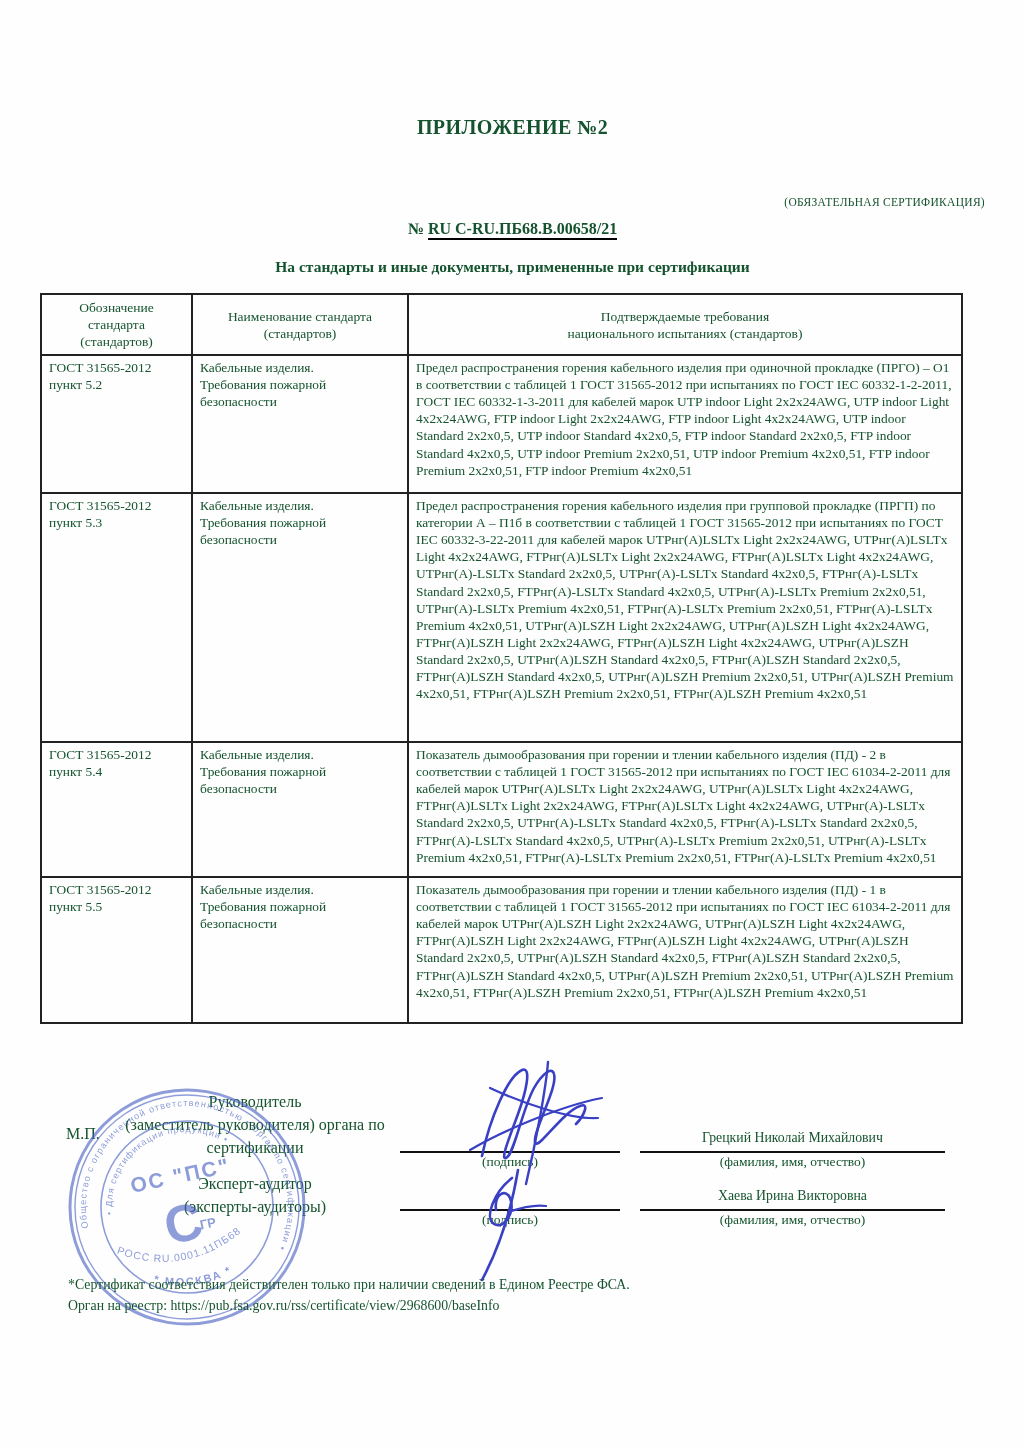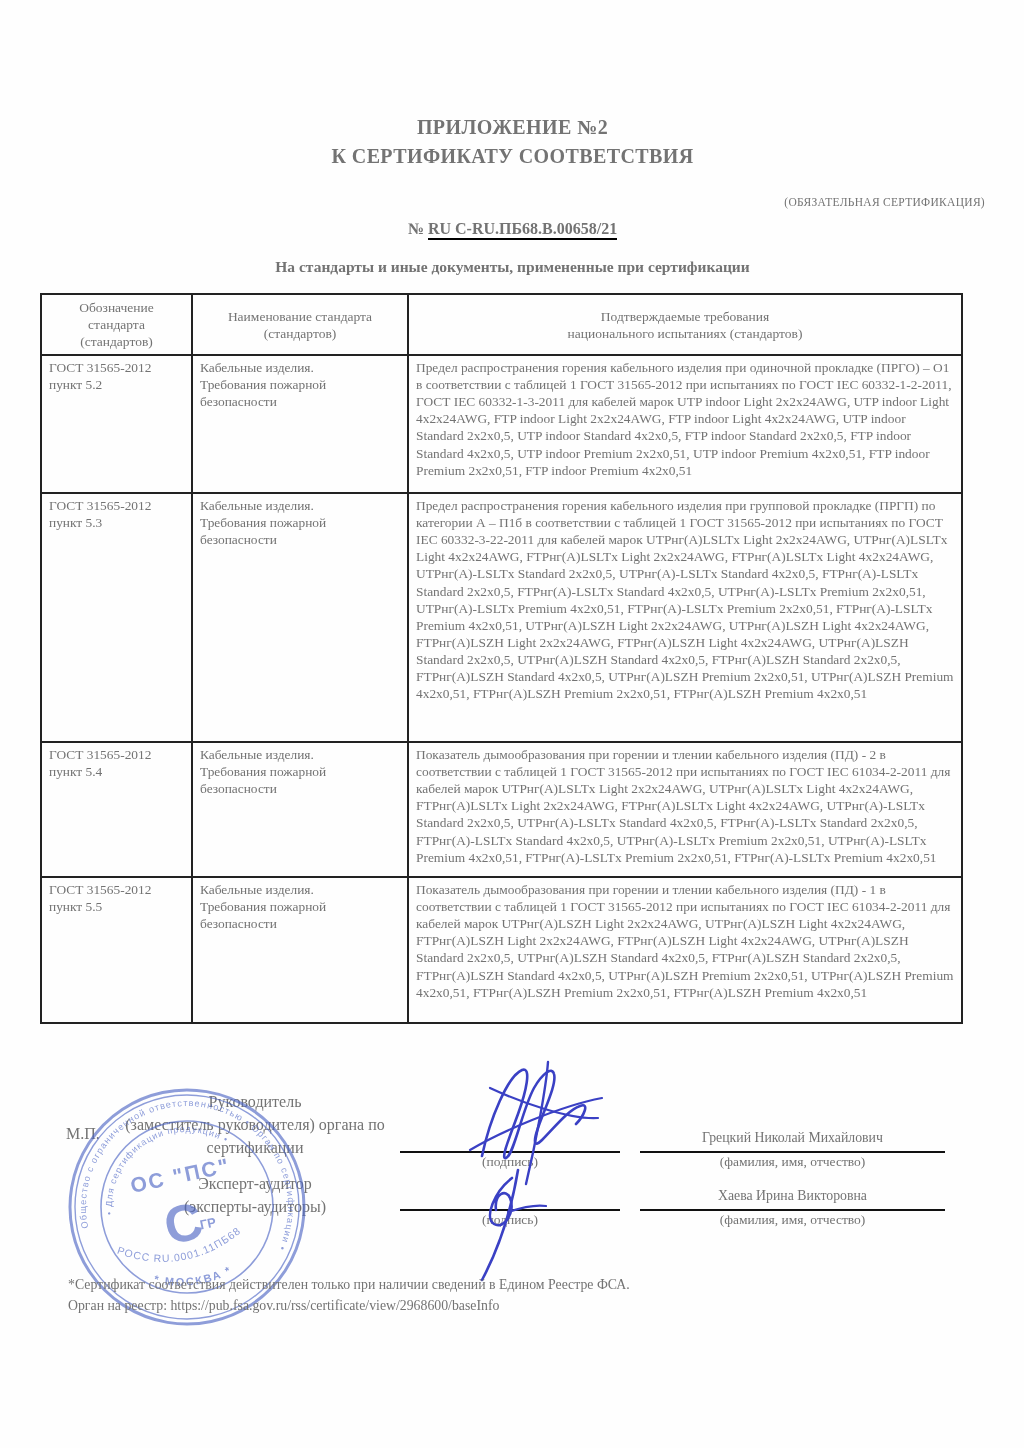--- a/index.html
+++ b/index.html
@@ -2,21 +2,21 @@
 <html lang="ru"><head>
 <meta charset="utf-8">
 <style>
   html,body{margin:0;padding:0;background:#888;}
   .page{
     position:relative;
     width:1024px;height:1448px;
     margin:0 auto;
     background:#fefefe;
     font-family:"Liberation Serif","DejaVu Serif",serif;
-    color:#737373;
+    color:#14532d;
     overflow:hidden;
   }
   .abs{position:absolute;}
   .ctr{text-align:center;}
   .hdr-line{left:40px;width:945px;text-align:center;}
   .title{font-weight:bold;font-size:20px;letter-spacing:.4px;}
   .cert-type{font-size:11.5px;letter-spacing:.3px;text-align:right;}
   .cert-num{font-size:16px;font-weight:bold;}
   .cert-num .num{border-bottom:2px solid #000;padding-bottom:1px;}
   .section-heading{font-size:15.5px;font-weight:bold;}
@@ -53,21 +53,20 @@
   }
   .ink{stroke:var(--ink-blue);fill:none;stroke-linecap:round;stroke-linejoin:round;}
   .page{--stamp-blue:#4a63c4;--ink-blue:#3a40c4;}
 </style>
 </head>
 <body>
 
 <div class="page">
 
   <div class="abs hdr-line title" style="top:116px;">ПРИЛОЖЕНИЕ №2</div>
-  <div class="abs hdr-line title" style="top:145px;">К СЕРТИФИКАТУ СООТВЕТСТВИЯ</div>
   <div class="abs hdr-line cert-type" style="top:196px;">(ОБЯЗАТЕЛЬНАЯ СЕРТИФИКАЦИЯ)</div>
   <div class="abs hdr-line cert-num" style="top:220px;"><span>№</span>&nbsp;<span class="num">RU C-RU.ПБ68.В.00658/21</span></div>
   <div class="abs hdr-line section-heading" style="top:258px;">На стандарты и иные документы, примененные при сертификации</div>
 
   <div class="abs" style="left:40px;top:293px;">
     <table class="std">
       <colgroup>
           <col class="c1">
           <col class="c2">
           <col class="c3">

